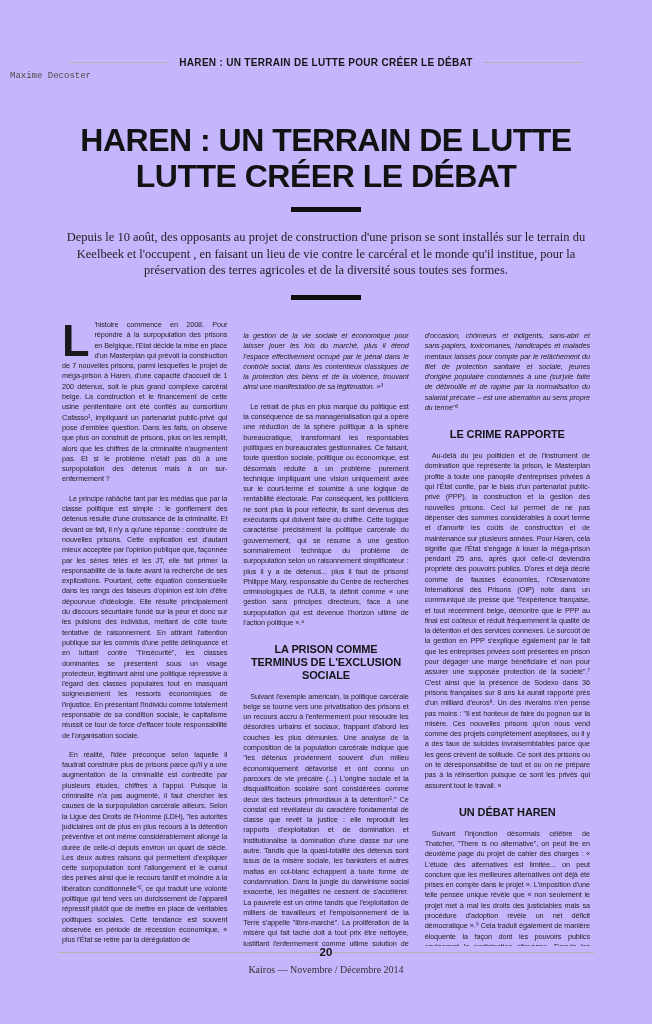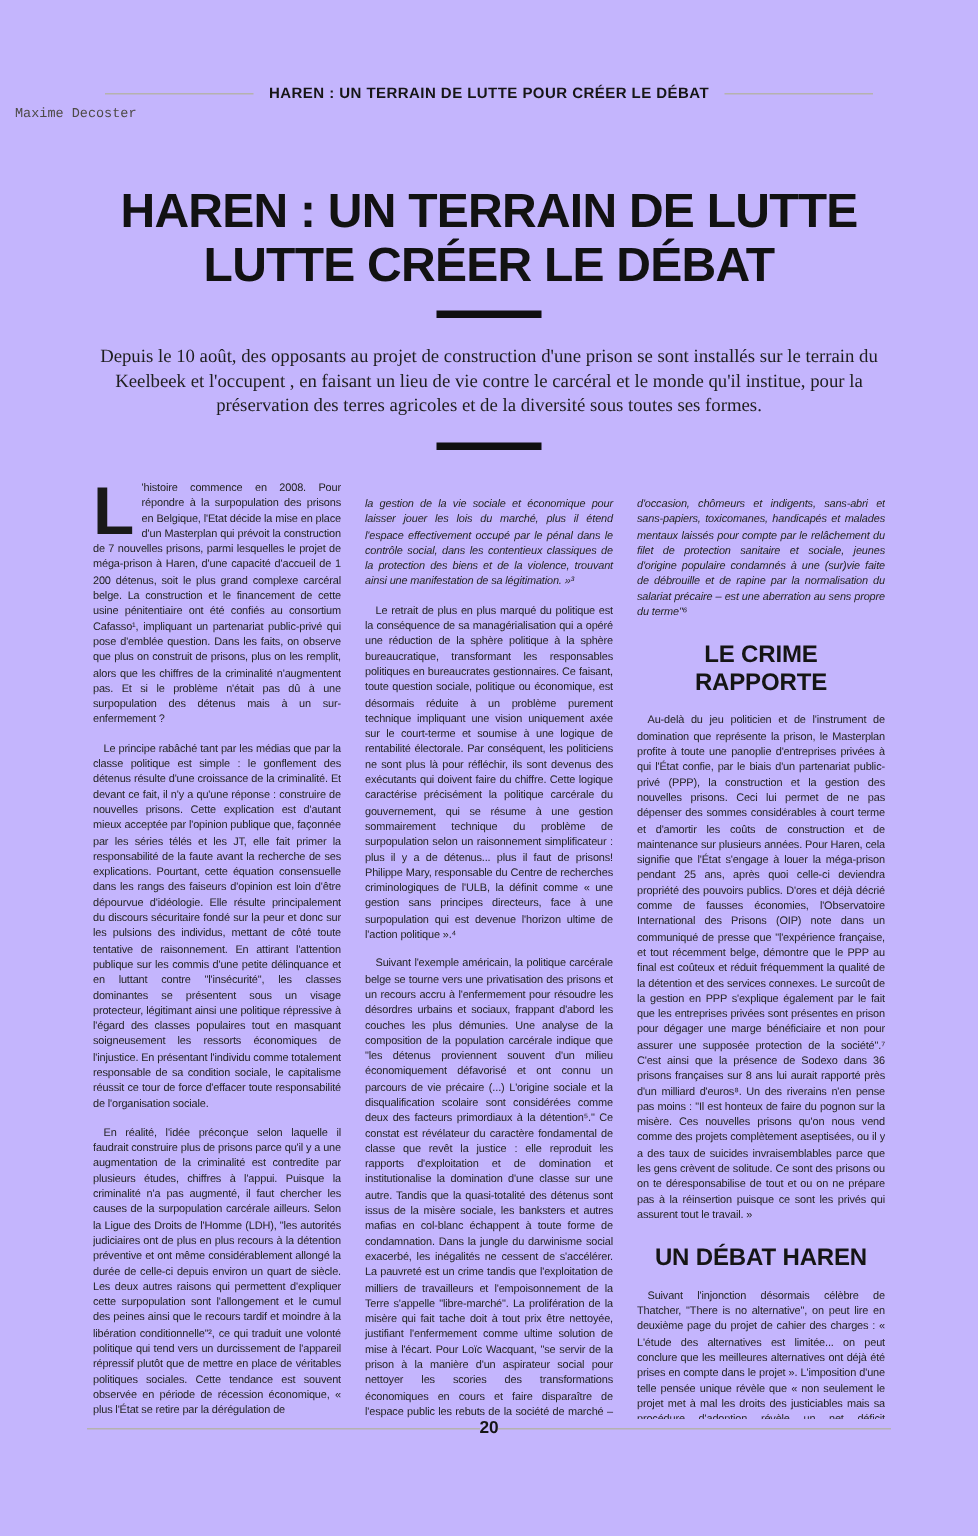--- a/index.html
+++ b/index.html
@@ -47,21 +47,21 @@
   }
   .column {
     flex: 1; min-width: 0; text-align: justify;
     font-size: 7.3px; line-height: 10.3px; letter-spacing: -0.1px; color: #242424;
   }
   .para { margin: 0 0 9px 0; hyphens: auto; }
   .para.indent { text-indent: 7px; }
   .para.italic { font-style: italic; margin-top: 11px; }
   .section-heading {
     margin: 15px 2px 10px; text-align: center;
-    font-size: 16px; line-height: 1.16; font-weight: 700; color: #151515;
+    font-size: 11px; line-height: 1.16; font-weight: 700; color: #151515;
   }
   .dropcap {
     float: left; font-weight: 700; font-size: 45px; line-height: 35px;
     padding: 3px 5px 0 0; color: #191919;
   }
   
   .footer-row {
     position: absolute; top: 946px; left: 58px; right: 58px;
     display: flex; align-items: center; gap: 0;
   }
@@ -98,31 +98,33 @@
 
   <div class="columns">
       <div class="column">
         <p class="para"><span class="dropcap">L</span>'histoire commence en 2008. Pour répondre à la surpopulation des prisons en Belgique, l'Etat décide la mise en place d'un Masterplan qui prévoit la construction de 7 nouvelles prisons, parmi lesquelles le projet de méga-prison à Haren, d'une capacité d'accueil de 1 200 détenus, soit le plus grand complexe carcéral belge. La construction et le financement de cette usine pénitentiaire ont été confiés au consortium Cafasso¹, impliquant un partenariat public-privé qui pose d'emblée question. Dans les faits, on observe que plus on construit de prisons, plus on les remplit, alors que les chiffres de la criminalité n'augmentent pas. Et si le problème n'était pas dû à une surpopulation des détenus mais à un sur-enfermement ?</p>
         <p class="para indent">Le principe rabâché tant par les médias que par la classe politique est simple : le gonflement des détenus résulte d'une croissance de la criminalité. Et devant ce fait, il n'y a qu'une réponse : construire de nouvelles prisons. Cette explication est d'autant mieux acceptée par l'opinion publique que, façonnée par les séries télés et les JT, elle fait primer la responsabilité de la faute avant la recherche de ses explications. Pourtant, cette équation consensuelle dans les rangs des faiseurs d'opinion est loin d'être dépourvue d'idéologie. Elle résulte principalement du discours sécuritaire fondé sur la peur et donc sur les pulsions des individus, mettant de côté toute tentative de raisonnement. En attirant l'attention publique sur les commis d'une petite délinquance et en luttant contre "l'insécurité", les classes dominantes se présentent sous un visage protecteur, légitimant ainsi une politique répressive à l'égard des classes populaires tout en masquant soigneusement les ressorts économiques de l'injustice. En présentant l'individu comme totalement responsable de sa condition sociale, le capitalisme réussit ce tour de force d'effacer toute responsabilité de l'organisation sociale.</p>
         <p class="para indent">En réalité, l'idée préconçue selon laquelle il faudrait construire plus de prisons parce qu'il y a une augmentation de la criminalité est contredite par plusieurs études, chiffres à l'appui. Puisque la criminalité n'a pas augmenté, il faut chercher les causes de la surpopulation carcérale ailleurs. Selon la Ligue des Droits de l'Homme (LDH), "les autorités judiciaires ont de plus en plus recours à la détention préventive et ont même considérablement allongé la durée de celle-ci depuis environ un quart de siècle. Les deux autres raisons qui permettent d'expliquer cette surpopulation sont l'allongement et le cumul des peines ainsi que le recours tardif et moindre à la libération conditionnelle"², ce qui traduit une volonté politique qui tend vers un durcissement de l'appareil répressif plutôt que de mettre en place de véritables politiques sociales. Cette tendance est souvent observée en période de récession économique, « plus l'État se retire par la dérégulation de</p>
       </div>
       <div class="column">
         <p class="para italic">la gestion de la vie sociale et économique pour laisser jouer les lois du marché, plus il étend l'espace effectivement occupé par le pénal dans le contrôle social, dans les contentieux classiques de la protection des biens et de la violence, trouvant ainsi une manifestation de sa légitimation. »³</p>
         <p class="para indent">Le retrait de plus en plus marqué du politique est la conséquence de sa managérialisation qui a opéré une réduction de la sphère politique à la sphère bureaucratique, transformant les responsables politiques en bureaucrates gestionnaires. Ce faisant, toute question sociale, politique ou économique, est désormais réduite à un problème purement technique impliquant une vision uniquement axée sur le court-terme et soumise à une logique de rentabilité électorale. Par conséquent, les politiciens ne sont plus là pour réfléchir, ils sont devenus des exécutants qui doivent faire du chiffre. Cette logique caractérise précisément la politique carcérale du gouvernement, qui se résume à une gestion sommairement technique du problème de surpopulation selon un raisonnement simplificateur : plus il y a de détenus... plus il faut de prisons! Philippe Mary, responsable du Centre de recherches criminologiques de l'ULB, la définit comme « une gestion sans principes directeurs, face à une surpopulation qui est devenue l'horizon ultime de l'action politique ».⁴</p>
+        <h3 class="section-heading">LA PRISON COMME TERMINUS DE L'EXCLUSION SOCIALE</h3>
         <p class="para indent">Suivant l'exemple américain, la politique carcérale belge se tourne vers une privatisation des prisons et un recours accru à l'enfermement pour résoudre les désordres urbains et sociaux, frappant d'abord les couches les plus démunies. Une analyse de la composition de la population carcérale indique que "les détenus proviennent souvent d'un milieu économiquement défavorisé et ont connu un parcours de vie précaire (...) L'origine sociale et la disqualification scolaire sont considérées comme deux des facteurs primordiaux à la détention⁵." Ce constat est révélateur du caractère fondamental de classe que revêt la justice : elle reproduit les rapports d'exploitation et de domination et institutionalise la domination d'une classe sur une autre. Tandis que la quasi-totalité des détenus sont issus de la misère sociale, les banksters et autres mafias en col-blanc échappent à toute forme de condamnation. Dans la jungle du darwinisme social exacerbé, les inégalités ne cessent de s'accélérer. La pauvreté est un crime tandis que l'exploitation de milliers de travailleurs et l'empoisonnement de la Terre s'appelle "libre-marché". La prolifération de la misère qui fait tache doit à tout prix être nettoyée, justifiant l'enfermement comme ultime solution de mise à l'écart. Pour Loïc Wacquant, "se servir de la prison à la manière d'un aspirateur social pour nettoyer les scories des transformations économiques en cours et faire disparaître de l'espace public les rebuts de la société de marché – petits délinquants</p>
       </div>
       <div class="column">
         <p class="para italic">d'occasion, chômeurs et indigents, sans-abri et sans-papiers, toxicomanes, handicapés et malades mentaux laissés pour compte par le relâchement du filet de protection sanitaire et sociale, jeunes d'origine populaire condamnés à une (sur)vie faite de débrouille et de rapine par la normalisation du salariat précaire – est une aberration au sens propre du terme"⁶</p>
         <h3 class="section-heading">LE CRIME RAPPORTE</h3>
         <p class="para indent">Au-delà du jeu politicien et de l'instrument de domination que représente la prison, le Masterplan profite à toute une panoplie d'entreprises privées à qui l'État confie, par le biais d'un partenariat public-privé (PPP), la construction et la gestion des nouvelles prisons. Ceci lui permet de ne pas dépenser des sommes considérables à court terme et d'amortir les coûts de construction et de maintenance sur plusieurs années. Pour Haren, cela signifie que l'État s'engage à louer la méga-prison pendant 25 ans, après quoi celle-ci deviendra propriété des pouvoirs publics. D'ores et déjà décrié comme de fausses économies, l'Observatoire International des Prisons (OIP) note dans un communiqué de presse que "l'expérience française, et tout récemment belge, démontre que le PPP au final est coûteux et réduit fréquemment la qualité de la détention et des services connexes. Le surcoût de la gestion en PPP s'explique également par le fait que les entreprises privées sont présentes en prison pour dégager une marge bénéficiaire et non pour assurer une supposée protection de la société".⁷ C'est ainsi que la présence de Sodexo dans 36 prisons françaises sur 8 ans lui aurait rapporté près d'un milliard d'euros⁸. Un des riverains n'en pense pas moins : "Il est honteux de faire du pognon sur la misère. Ces nouvelles prisons qu'on nous vend comme des projets complètement aseptisées, ou il y a des taux de suicides invraisemblables parce que les gens crèvent de solitude. Ce sont des prisons ou on te déresponsabilise de tout et ou on ne prépare pas à la réinsertion puisque ce sont les privés qui assurent tout le travail. »</p>
         <h3 class="section-heading">UN DÉBAT HAREN</h3>
         <p class="para indent">Suivant l'injonction désormais célèbre de Thatcher, "There is no alternative", on peut lire en deuxième page du projet de cahier des charges : « L'étude des alternatives est limitée... on peut conclure que les meilleures alternatives ont déjà été prises en compte dans le projet ». L'imposition d'une telle pensée unique révèle que « non seulement le projet met à mal les droits des justiciables mais sa procédure d'adoption révèle un net déficit démocratique ».⁹ Cela traduit également de manière éloquente la façon dont les pouvoirs publics envisagent la participation citoyenne. Depuis les débuts de la mise en œuvre du Masterplan, les habitants de Haren ont été écartés de toute discussion. « Il y a un manque de communication flagrant de la part des</p>
       </div>
     </div>
 
   <div class="footer-row">
     <div class="footer-rule"></div>
     <div class="page-number">20</div>
     <div class="footer-rule"></div>
   </div>
 
+  <div class="journal">Kairos — Novembre / Décembre 2014</div>
 
 </div>
 
 </body></html>

